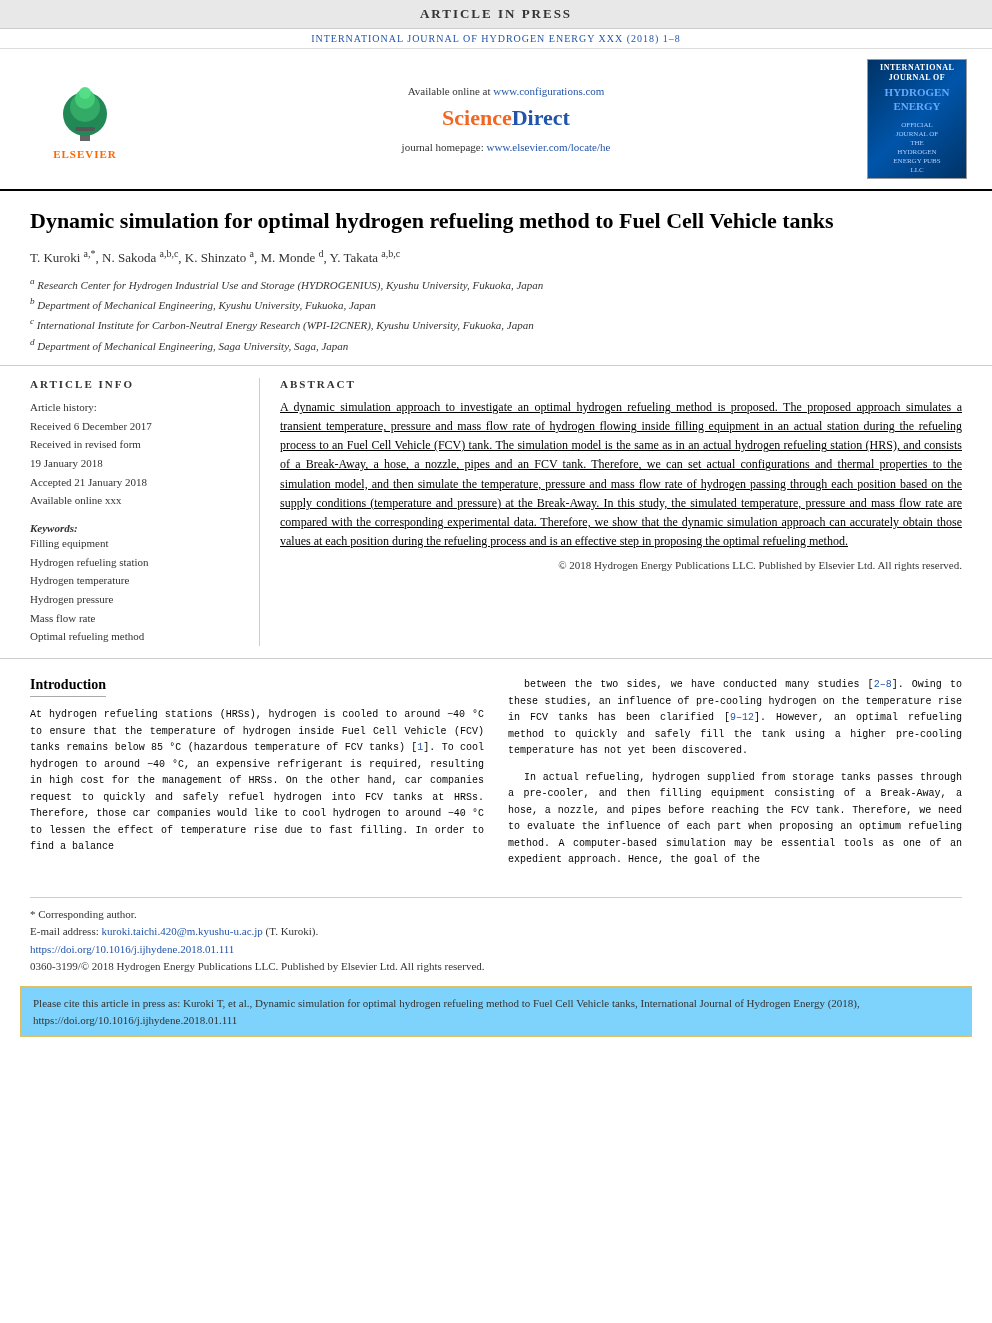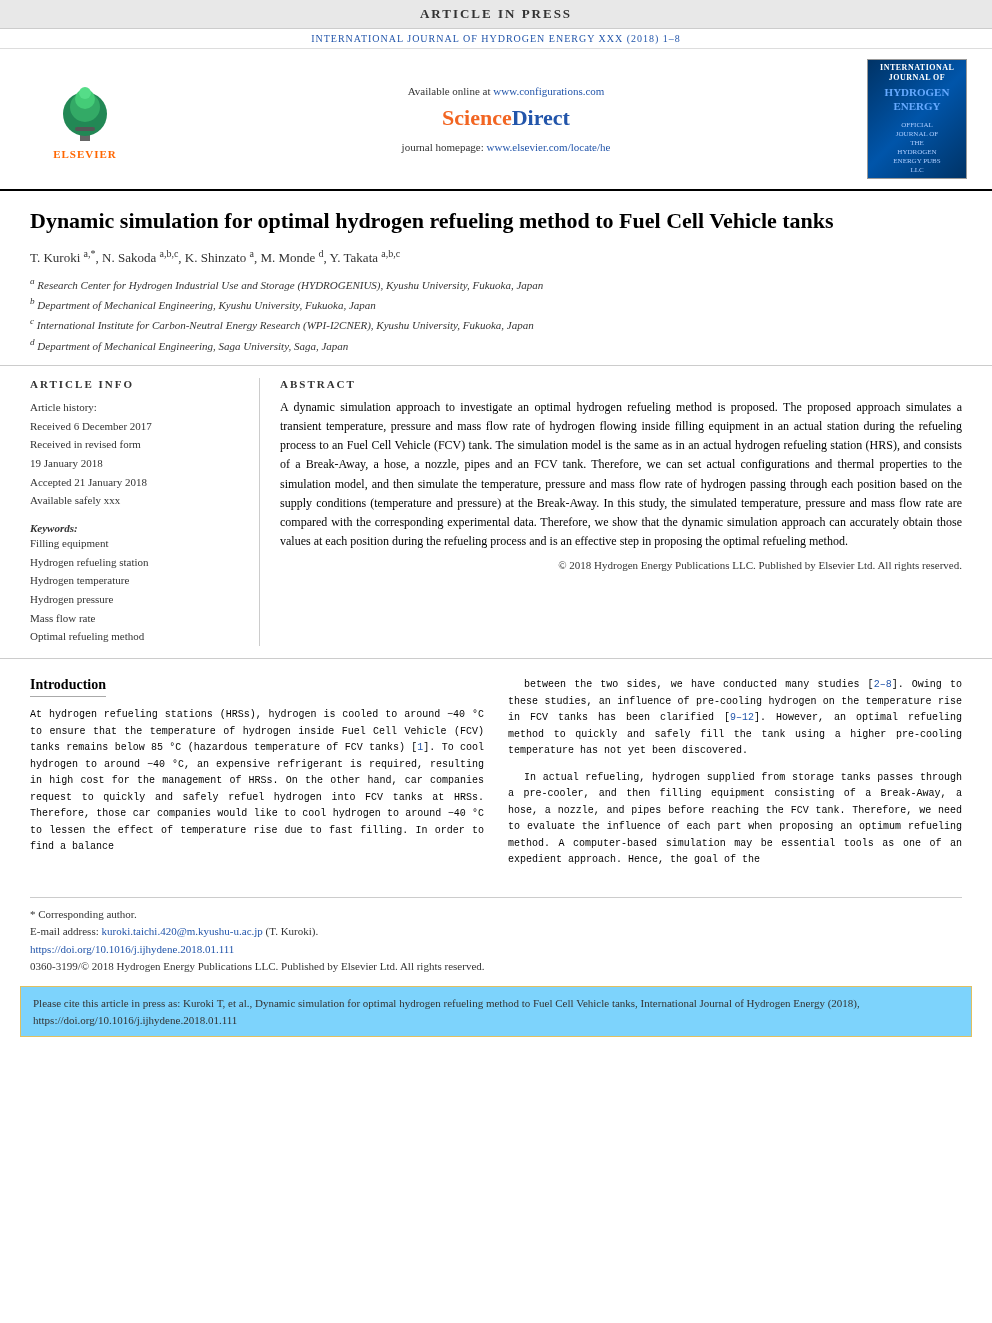--- a/index.html
+++ b/index.html
@@ -198,20 +198,21 @@
     .abstract-col {
       flex: 1;
     }
     .abstract-text {
       font-size: 12px;
       line-height: 1.6;
       color: #000;
       text-align: justify;
     }
     .abstract-text p {
+      text-decoration: underline;
     }
     .copyright-line {
       font-size: 11px;
       color: #333;
       margin-top: 8px;
       text-align: right;
     }
     .body-section {
       display: flex;
       padding: 18px 30px;
@@ -349,21 +350,21 @@
 
   <div class="article-info-col">
     <div class="col-header">ARTICLE INFO</div>
 
     <div class="article-history">
       <div>Article history:</div>
       <div>Received 6 December 2017</div>
       <div>Received in revised form</div>
       <div>19 January 2018</div>
       <div>Accepted 21 January 2018</div>
-      <div>Available safely xxx</div>
+      <div>Available online xxx</div>
     </div>
 
     <div class="keywords-section">
       <div class="keywords-label">Keywords:</div>
       <div class="keyword-item">Filling equipment</div>
       <div class="keyword-item">Hydrogen refueling station</div>
       <div class="keyword-item">Hydrogen temperature</div>
       <div class="keyword-item">Hydrogen pressure</div>
       <div class="keyword-item">Mass flow rate</div>
       <div class="keyword-item">Optimal refueling method</div>

